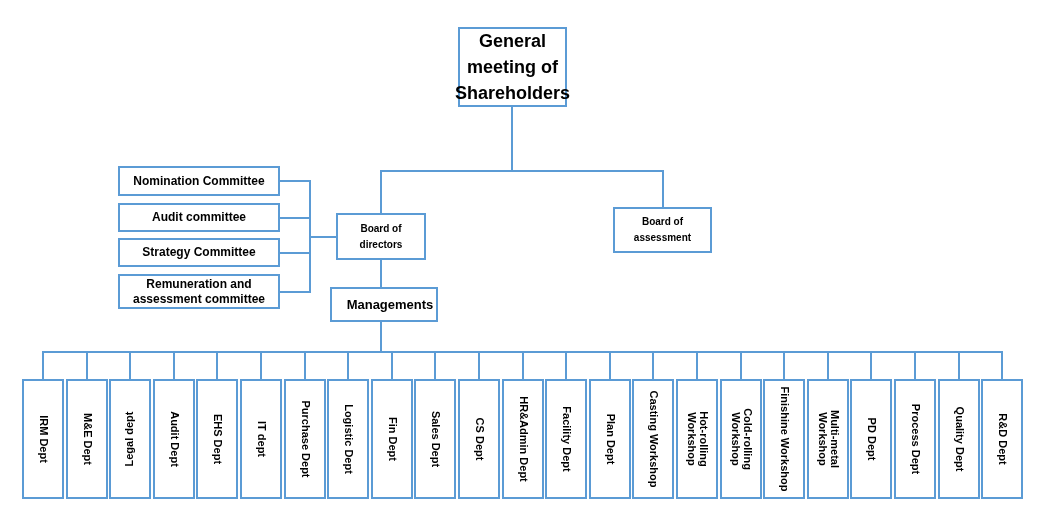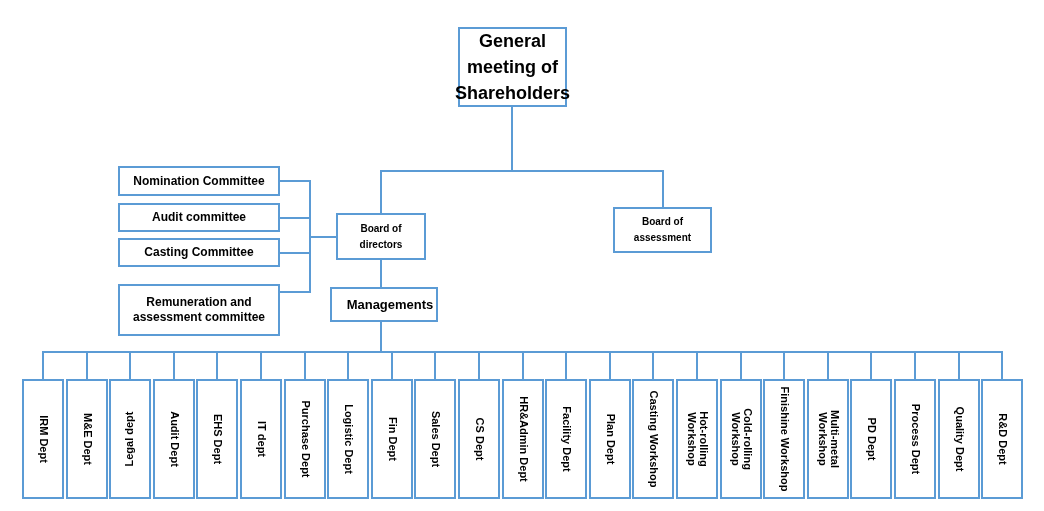--- a/index.html
+++ b/index.html
@@ -158,23 +158,23 @@
     <span>Managements</span>
   </div>
 
   <div class="node node-committee" style="left:118px; top:166px; width:162px; height:30px;">
     <span>Nomination Committee</span>
   </div>
   <div class="node node-committee" style="left:118px; top:203px; width:162px; height:29px;">
     <span>Audit committee</span>
   </div>
   <div class="node node-committee" style="left:118px; top:238px; width:162px; height:29px;">
-    <span>Casting Committee</span>
-  </div>
-  <div class="node node-committee" style="left:118px; top:284px; width:162px; height:52px;">
+    <span>Strategy Committee</span>
+  </div>
+  <div class="node node-committee" style="left:118px; top:274px; width:162px; height:35px;">
     <span>Remuneration and assessment committee</span>
   </div>
 
   <div id="dept-container">
       <div class="dept rot-cw" style="left: 22px;">
         <span class="dept-label">IRM Dept</span>
       </div>
       <div class="dept rot-cw" style="left: 66px;">
         <span class="dept-label">M&amp;E Dept</span>
       </div>

